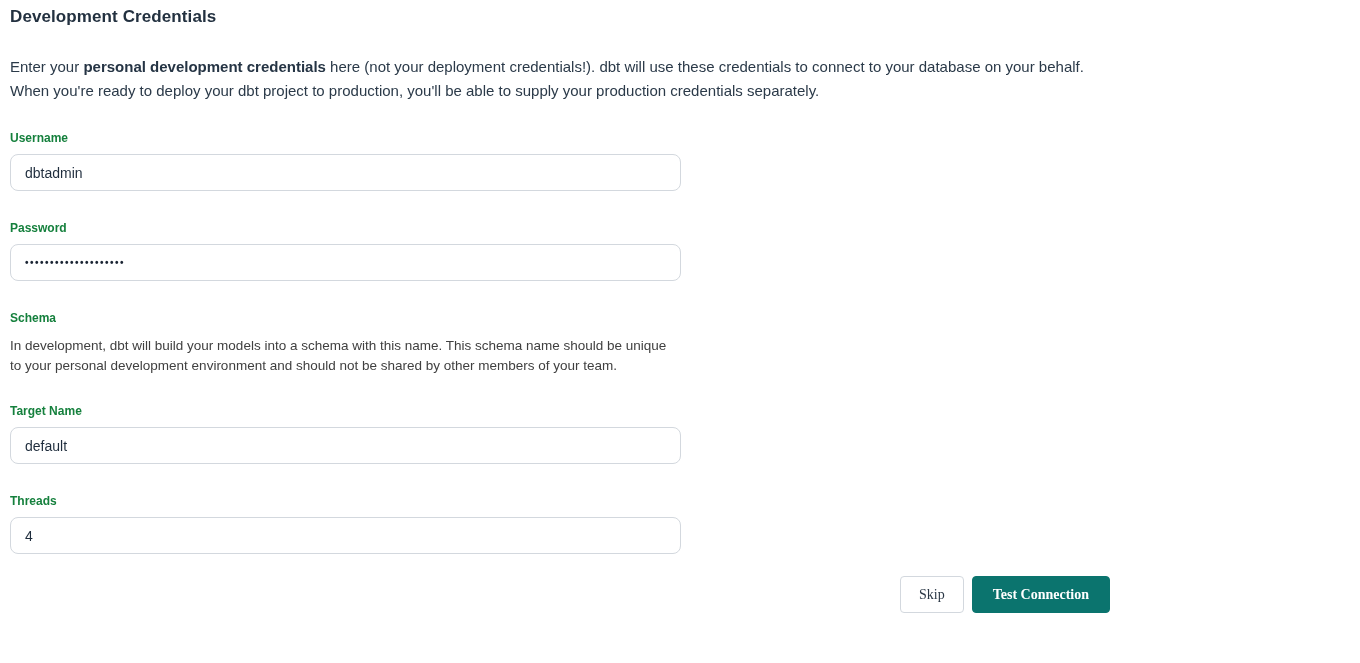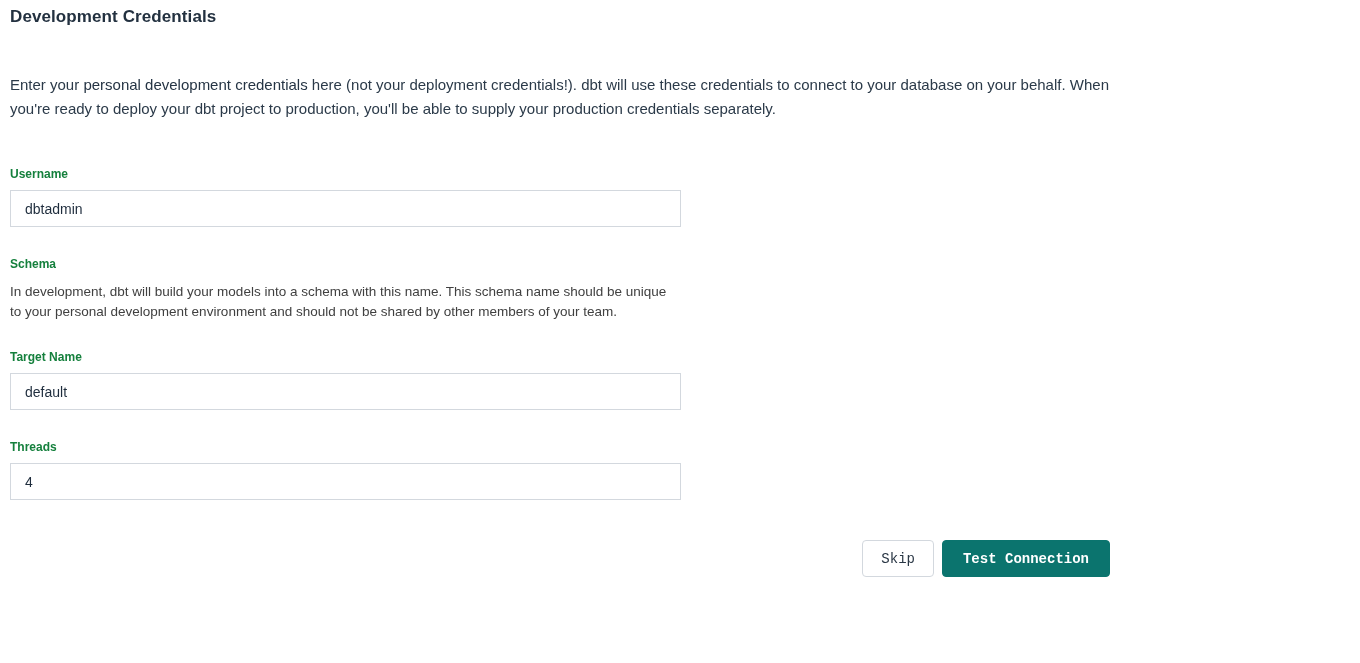--- a/index.html
+++ b/index.html
@@ -10,54 +10,53 @@
     font-family: "Liberation Sans", "DejaVu Sans", sans-serif;
     color: #2b3a49;
     overflow: hidden;
   }
   .page {
     width: 1124px;
     height: 663px;
     padding: 6px 14px 0 10px;
     display: flex;
     flex-direction: column;
-    gap: 18px;
   }
   .page-title {
     font-size: 17px;
     line-height: 22px;
     font-weight: 700;
     color: #233140;
     letter-spacing: .1px;
   }
   .intro {
     margin-top: 27px;
     font-size: 15px;
     line-height: 24px;
     color: #2b3a49;
     max-width: 1332px;
   }
-  .intro b { font-weight: 400; color: #253444; }
+  .intro b { font-weight: 700; color: #253444; }
   .form { margin-top: 28px; }
   .field + .field { margin-top: 30px; }
   .field-target { margin-top: 28px !important; }
   .field-label {
     display: block;
     font-size: 12px;
     line-height: 15px;
     font-weight: 700;
     color: #15803d;
     margin-bottom: 8px;
   }
   .text-input {
     display: block;
     width: 671px;
     height: 37px;
     border: 1px solid #d3d8de;
-    border-radius: 0;
+    border-radius: 8px;
     background: #ffffff;
     padding: 15px 14px;
     font-family: "Liberation Sans", "DejaVu Sans", sans-serif;
     font-size: 14px;
     color: #1f2d3d;
     outline: none;
   }
   .text-input.masked {
     font-size: 10px;
     letter-spacing: 1.5px;
@@ -74,21 +73,21 @@
   .footer {
     margin-top: 22px;
     display: flex;
     justify-content: flex-end;
     align-items: center;
     gap: 8px;
   }
   .btn {
     height: 37px;
     border-radius: 4px;
-    font-family: Liberation Mono, monospace;
+    font-family: Liberation Serif, serif;
     font-size: 14px;
     cursor: pointer;
     display: inline-flex;
     align-items: center;
     justify-content: center;
   }
   .btn-secondary {
     background: #ffffff;
     border: 1px solid #d3d8de;
     color: #2a3745;
@@ -112,20 +111,24 @@
 
   <p class="intro"><span>Enter your </span><b>personal development credentials</b><span> here (not your deployment credentials!). dbt will use these credentials to connect to your database on your behalf. When you're ready to deploy your dbt project to production, you'll be able to supply your production credentials separately.</span></p>
 
   <div class="form">
 
     <div class="field">
       <label class="field-label">Username</label>
       <input class="text-input" type="text" value="dbtadmin" style="">
     </div>
 
+    <div class="field">
+      <label class="field-label">Password</label>
+      <input class="text-input masked" type="text" value="••••••••••••••••••••" style="">
+    </div>
 
     <div class="field">
       <label class="field-label">Schema</label>
       <p class="field-help">In development, dbt will build your models into a schema with this name. This schema name should be unique to your personal development environment and should not be shared by other members of your team.</p>
     </div>
 
     <div class="field field-target">
       <label class="field-label">Target Name</label>
       <input class="text-input" type="text" value="default" style="">
     </div>

